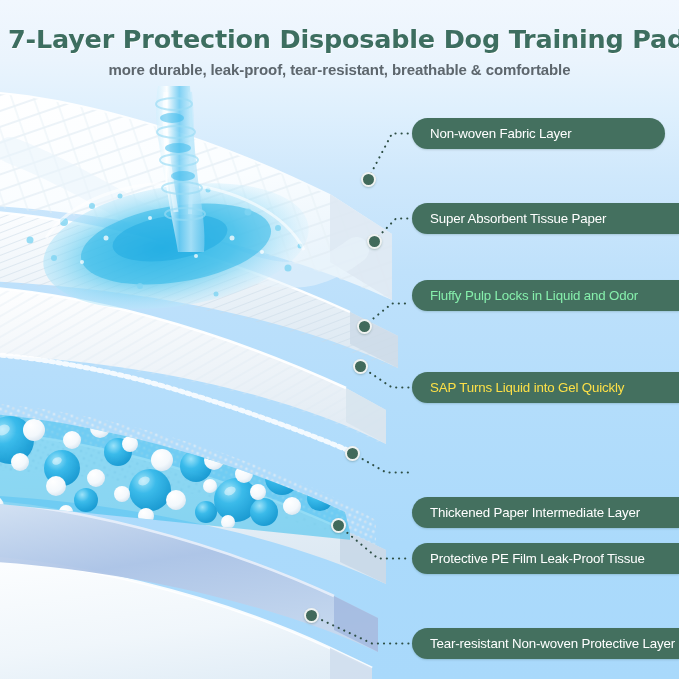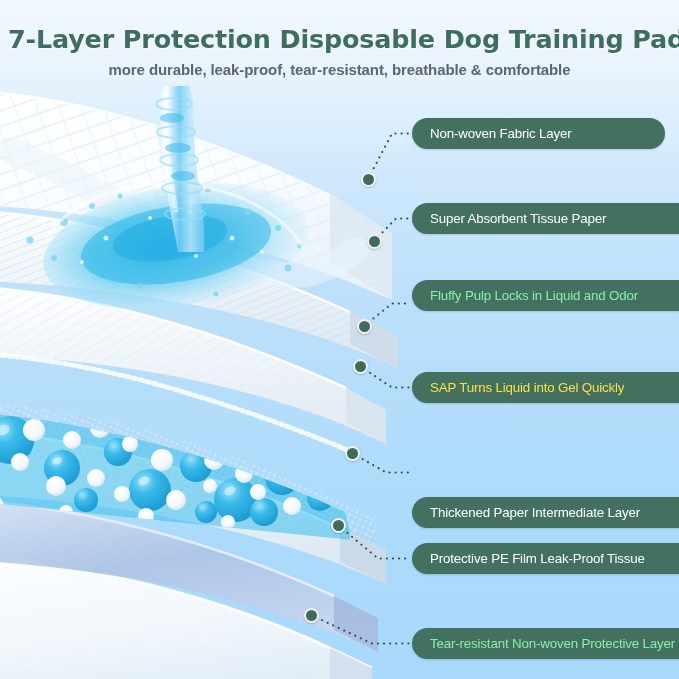--- a/index.html
+++ b/index.html
@@ -326,18 +326,18 @@
         <div class="pill" style="top: 203px; width: 267px; background: rgb(68, 112, 95); color: rgb(255, 255, 255);">Super Absorbent Tissue Paper</div>
         <div class="dot" style="left: 366.5px; top: 233.5px; background: rgb(65, 106, 91);"></div>
         <div class="pill" style="top: 280px; width: 267px; background: rgb(68, 112, 95); color: #86efac;">Fluffy Pulp Locks in Liquid and Odor</div>
         <div class="dot" style="left: 356.5px; top: 318.5px; background: rgb(65, 106, 91);"></div>
         <div class="pill" style="top: 372px; width: 267px; background: rgb(68, 112, 95); color: #fde047;">SAP Turns Liquid into Gel Quickly</div>
         <div class="dot" style="left: 352.5px; top: 358.5px; background: rgb(65, 106, 91);"></div>
         <div class="pill" style="top: 457px; width: 267px; background: rgb(68, 112, 95); color: rgb(255, 255, 255); margin-top: 40px;">Thickened Paper Intermediate Layer</div>
         <div class="dot" style="left: 344.5px; top: 445.5px; background: rgb(65, 106, 91);"></div>
         <div class="pill" style="top: 543px; width: 267px; background: rgb(68, 112, 95); color: rgb(255, 255, 255);">Protective PE Film Leak-Proof Tissue</div>
         <div class="dot" style="left: 330.5px; top: 517.5px; background: rgb(65, 106, 91);"></div>
-        <div class="pill" style="top: 628px; width: 267px; background: rgb(68, 112, 95); color: #86efac;">Tear-resistant Non-woven Protective Layer</div>
+        <div class="pill" style="top: 628px; width: 267px; background: rgb(68, 112, 95); color: #ffffff;">Tear-resistant Non-woven Protective Layer</div>
         <div class="dot" style="left: 303.5px; top: 607.5px; background: rgb(65, 106, 91);"></div>
       </div>
   </div>
 
 </div>
 
 </body></html>

